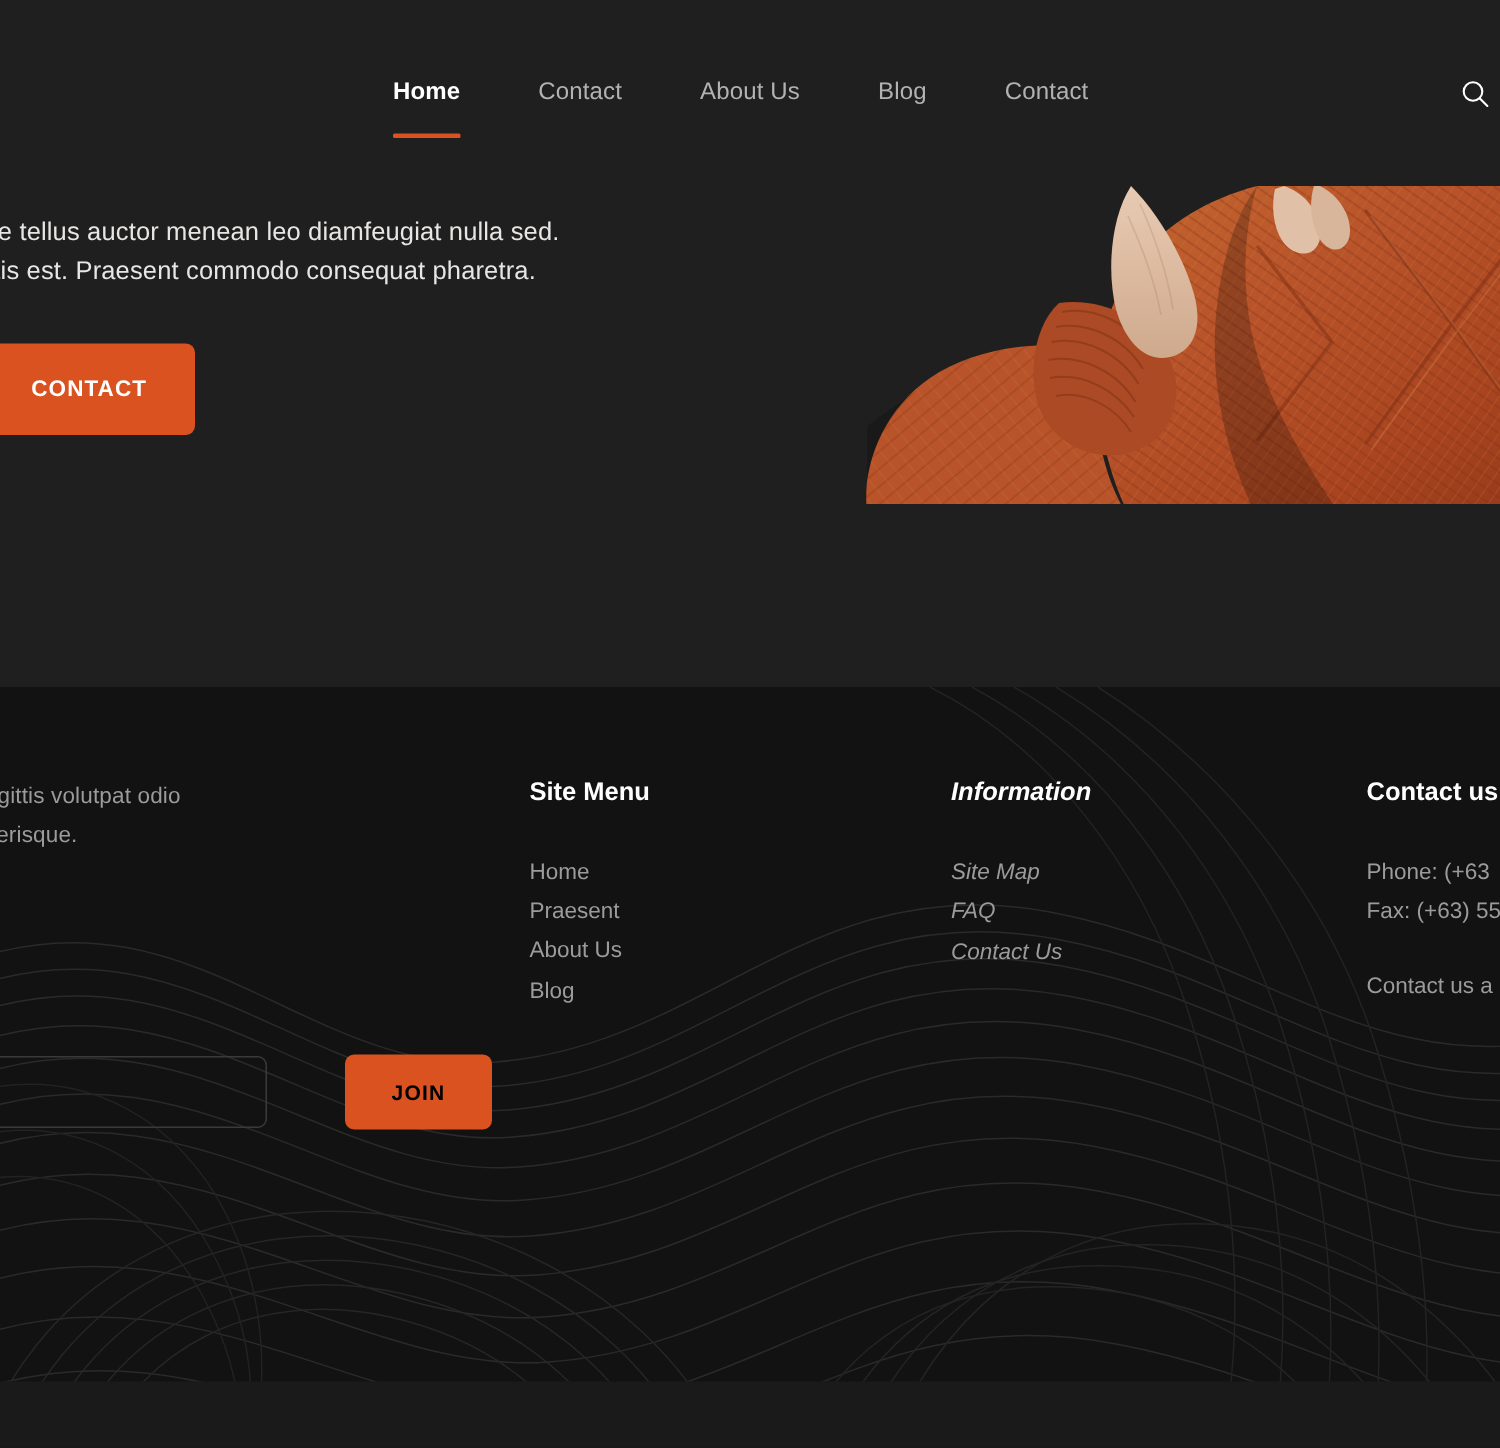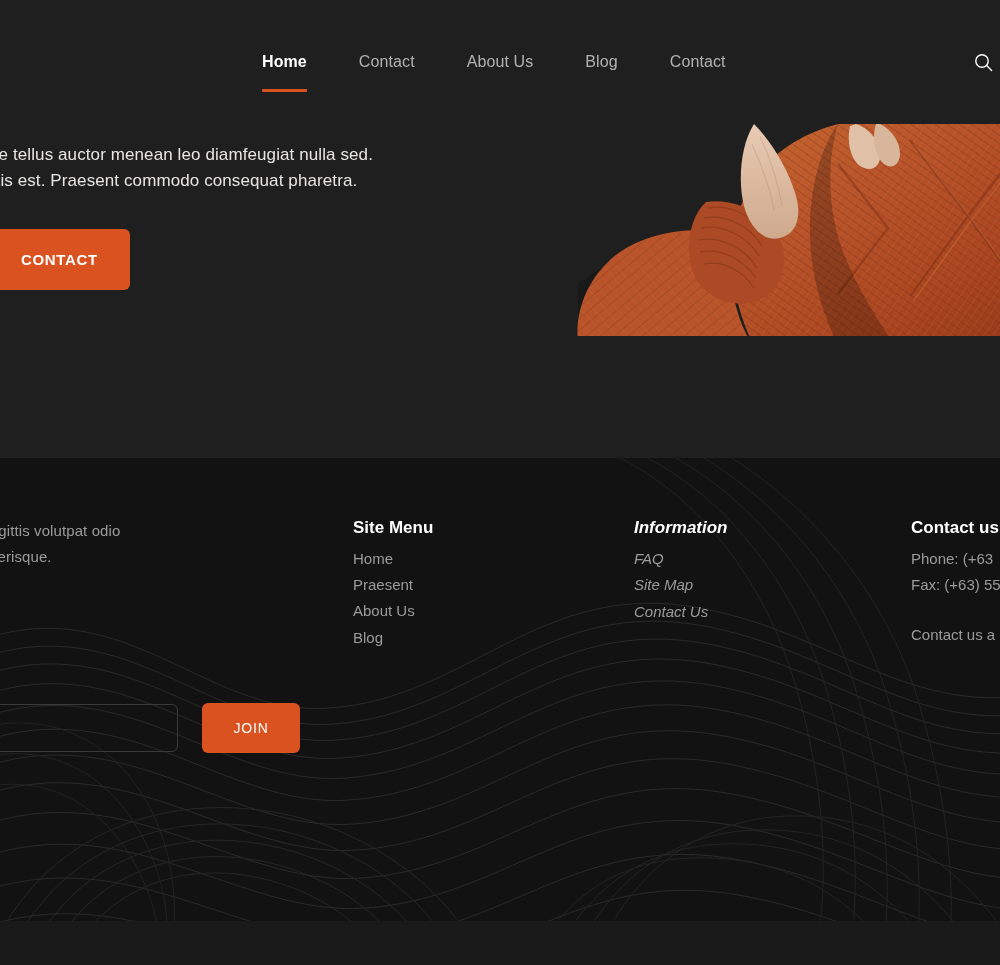--- a/index.html
+++ b/index.html
@@ -127,33 +127,34 @@
     font-size: 14px;
     font-family: "Liberation Sans", sans-serif;
     padding: 0 16px;
     outline: none;
   }
   .email-input::placeholder { color: #6e6e6e; }
   .join-btn {
     width: 98px; height: 50px;
     background: #d9521f;
     border: none; border-radius: 6px;
-    color: #ffffff; font-size: 14px; font-weight: 400;
+    color: #000000; font-size: 14px; font-weight: 700;
     letter-spacing: .8px;
     font-family: "Liberation Sans", sans-serif;
     cursor: pointer;
+    margin-left: 28px;
   }
 
   .fcol-menu { left: 353px; top: 60px; width: 250px; }
   .fcol-info { left: 634px; top: 60px; width: 250px; font-style: italic; }
   .fcol-contact { left: 911px; top: 60px; width: 260px; }
 
   .fheading {
     font-size: 17px; font-weight: 700; color: #ffffff;
-    margin-bottom: 8px; white-space: nowrap;
+    margin-bottom: 31px; white-space: nowrap;
   }
   .flink {
     display: block;
     font-size: 15px; line-height: 26px;
     color: #9b9b9b; text-decoration: none;
     white-space: nowrap;
     cursor: pointer;
   }
   .flink.sp { margin-top: 1px; }
   .ftext {
@@ -338,22 +339,22 @@
       <div class="fcol fcol-menu">
         <div class="fheading">Site Menu</div>
         <a class="flink">Home</a>
         <a class="flink">Praesent</a>
         <a class="flink">About Us</a>
         <a class="flink sp">Blog</a>
       </div>
 
       <div class="fcol fcol-info">
         <div class="fheading">Information</div>
+        <a class="flink">Site Map</a>
         <a class="flink">FAQ</a>
-        <a class="flink">Site Map</a>
         <a class="flink sp">Contact Us</a>
       </div>
 
       <div class="fcol fcol-contact">
         <div class="fheading">Contact us</div>
         <div class="ftext">Phone: (+63</div>
         <div class="ftext">Fax: (+63) 55</div>
         <div class="ftext ftext-gap">Contact us a</div>
       </div>
 

